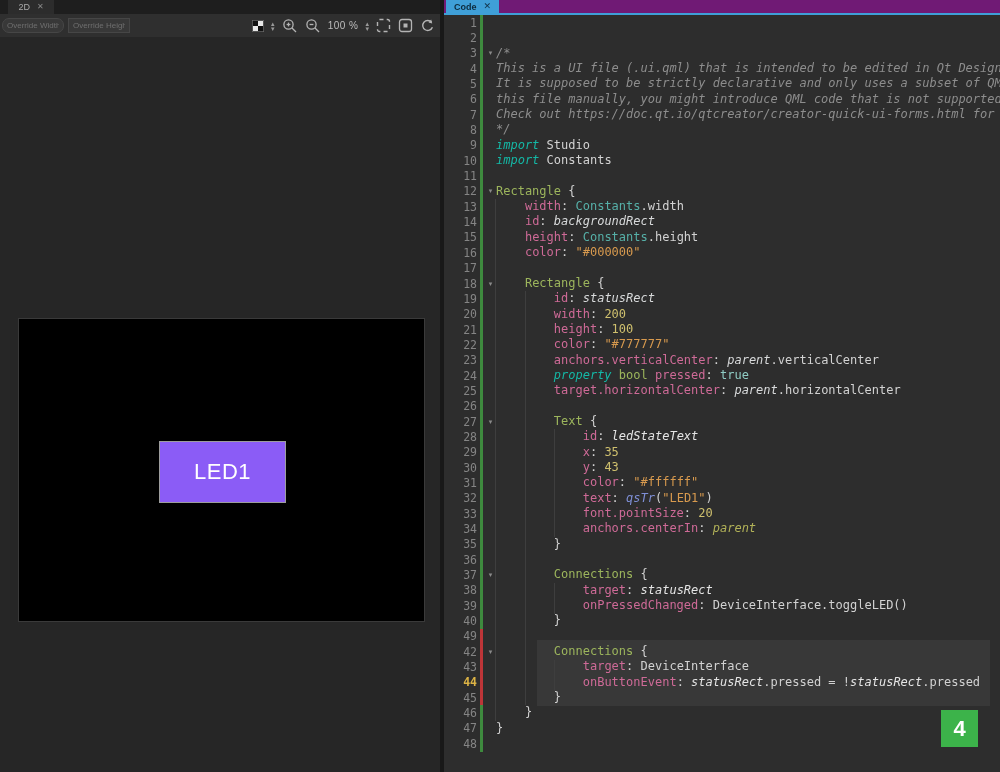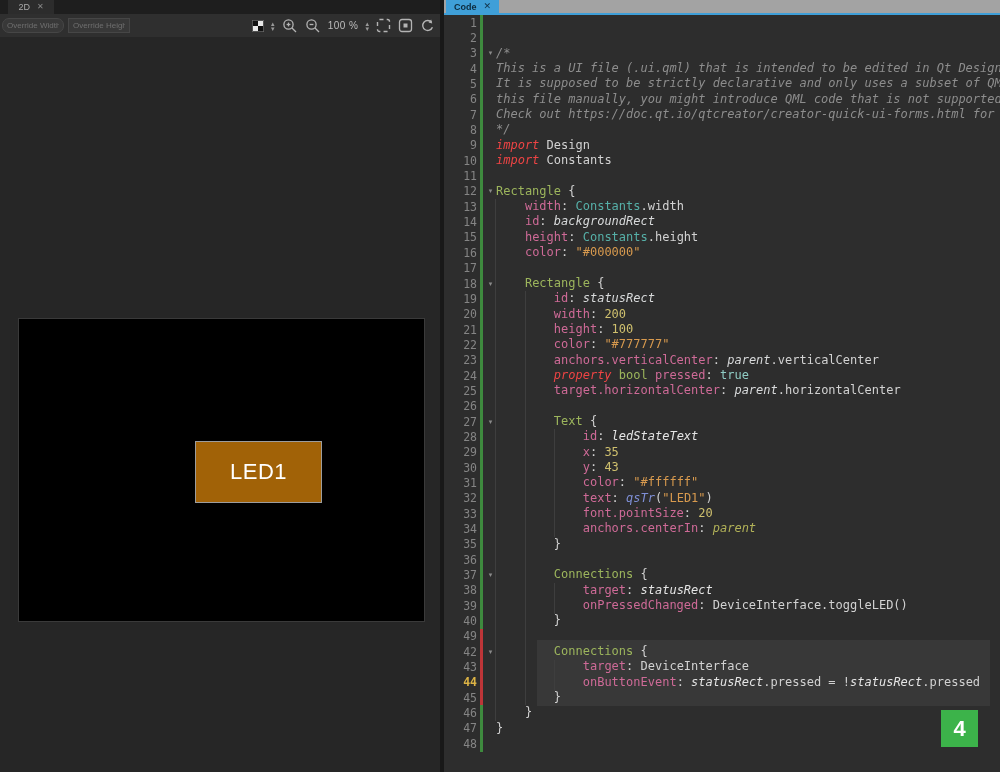--- a/index.html
+++ b/index.html
@@ -33,21 +33,21 @@
                   border:1px solid #3a3a3a; }
   .led-button { position:absolute; left:140px; top:122px; width:127px; height:62px;
                 border:1px solid #9d9d9d; display:flex; align-items:center; justify-content:center;
                 font-size:22px; letter-spacing:0.5px; }
 
   
   .splitter { position:absolute; left:440px; top:0; width:4px; height:772px; background:#181818; }
 
   
   .code-panel { position:absolute; left:444px; top:0; width:556px; height:772px; background:#2d2d2d; }
-  .cp-tabbar { position:absolute; left:0; top:0; width:100%; height:13px; background:#a3a3a3; }
+  .cp-tabbar { position:absolute; left:0; top:0; width:100%; height:13px; background:#701a75; }
   .cp-tab { position:absolute; left:2px; top:0; height:13px; padding:0 8px;
             display:flex; align-items:center; gap:7px; }
   .cp-tab .lbl { font-size:9px; font-weight:bold; color:#0d2b3d; }
   .cp-tab .x   { font-size:9px; color:#123349; line-height:1; }
   .cp-accent-line { position:absolute; left:0; top:13px; width:100%; height:2px; }
 
   .editor { position:absolute; left:0; top:15px; width:556px; height:757px; overflow:hidden; }
   .hl-block { position:absolute; left:93px; top:625px; width:453px; height:66px; }
   .iguide { position:absolute; width:1px; background:#3e3e3e; }
 
@@ -63,21 +63,21 @@
   .c-row { height:15.35px; line-height:15.35px; white-space:pre;
            font-family:"DejaVu Sans Mono", monospace; font-size:12px; }
 
   
   .tk-c, .tk-k, .tk-i, .tk-r, .tk-f, .tk-o { font-style: italic; }
 
   .step-badge { position:absolute; left:497px; top:695px; width:37px; height:37px;
                 display:flex; align-items:center; justify-content:center;
                 color:#ffffff; font-size:22px; font-weight:bold; }
 </style>
-<style>.tk-c{color:#8d8d8d}.tk-k{color:#ef4444}.tk-t{color:#9cb55c}.tk-p{color:#ce6a97}.tk-i{color:#d8dadb}.tk-r{color:#e5e5e5}.tk-q{color:#56b0a8}.tk-s{color:#d89a4e}.tk-n{color:#cfc06e}.tk-w{color:#d2d2d2}.tk-f{color:#7e8fd6}.tk-o{color:#b2b258}.tk-b{color:#8fccc4}.vcs.g{background:#3e8a3e}.vcs.r{background:#bd3538}.lnum.cur{color:#dcb345}</style></head>
+<style>.tk-c{color:#8d8d8d}.tk-k{color:#14b8a6}.tk-t{color:#9cb55c}.tk-p{color:#ce6a97}.tk-i{color:#d8dadb}.tk-r{color:#e5e5e5}.tk-q{color:#56b0a8}.tk-s{color:#d89a4e}.tk-n{color:#cfc06e}.tk-w{color:#d2d2d2}.tk-f{color:#7e8fd6}.tk-o{color:#b2b258}.tk-b{color:#8fccc4}.vcs.g{background:#3e8a3e}.vcs.r{background:#bd3538}.lnum.cur{color:#dcb345}</style></head>
 <body>
 
 <div class="root">
 
   <div class="left-panel">
     <div class="lp-tabbar">
       <div class="lp-tab">
         <span class="lbl">2D</span>
         <span class="x">✕</span>
       </div>
@@ -135,21 +135,21 @@
         <span class="tbtn">
           <svg width="15" height="15" fill="none" stroke="#b4b4b4" stroke-width="1.4">
             <path d="M12.4,9.2 A5,5 0 1 1 11.6,4.3"></path>
             <path d="M11.2,1.6 L12.2,5.4 L8.6,4.4" fill="#b4b4b4" stroke="none"></path>
           </svg>
         </span>
       </div>
     </div>
 
     <div class="canvas-stage" style="background: rgb(0, 0, 0);">
-      <div class="led-button" style="background: #a16207; color: rgb(255, 255, 255); margin-left: 36px;">
+      <div class="led-button" style="background: #8b5cf6; color: rgb(255, 255, 255);">
         <span>LED1</span>
       </div>
     </div>
   </div>
 
   <div class="splitter"></div>
 
   <div class="code-panel">
     <div class="cp-tabbar">
       <div class="cp-tab" id="code-tab" style="background: rgb(63, 159, 216);">
@@ -412,21 +412,21 @@
         </div>
       <div class="code-lines" id="code-lines">
           <div class="c-row"></div>
           <div class="c-row"></div>
           <div class="c-row"><span class="tk-c">/*</span></div>
           <div class="c-row"><span class="tk-c">This is a UI file (.ui.qml) that is intended to be edited in Qt Design Studio.</span></div>
           <div class="c-row"><span class="tk-c">It is supposed to be strictly declarative and only uses a subset of QML. If you edit</span></div>
           <div class="c-row"><span class="tk-c">this file manually, you might introduce QML code that is not supported by Qt Design Studio.</span></div>
           <div class="c-row"><span class="tk-c">Check out https://doc.qt.io/qtcreator/creator-quick-ui-forms.html for details on .ui.qml files.</span></div>
           <div class="c-row"><span class="tk-c">*/</span></div>
-          <div class="c-row"><span class="tk-k">import</span><span class="tk-w"> Design</span></div>
+          <div class="c-row"><span class="tk-k">import</span><span class="tk-w"> Studio</span></div>
           <div class="c-row"><span class="tk-k">import</span><span class="tk-w"> Constants</span></div>
           <div class="c-row"></div>
           <div class="c-row"><span class="tk-t">Rectangle</span><span class="tk-w"> {</span></div>
           <div class="c-row"><span class="tk-w">    </span><span class="tk-p">width</span><span class="tk-w">: </span><span class="tk-q">Constants</span><span class="tk-w">.width</span></div>
           <div class="c-row"><span class="tk-w">    </span><span class="tk-p">id</span><span class="tk-w">: </span><span class="tk-i">backgroundRect</span></div>
           <div class="c-row"><span class="tk-w">    </span><span class="tk-p">height</span><span class="tk-w">: </span><span class="tk-q">Constants</span><span class="tk-w">.height</span></div>
           <div class="c-row"><span class="tk-w">    </span><span class="tk-p">color</span><span class="tk-w">: </span><span class="tk-s">"#000000"</span></div>
           <div class="c-row"></div>
           <div class="c-row"><span class="tk-w">    </span><span class="tk-t">Rectangle</span><span class="tk-w"> {</span></div>
           <div class="c-row"><span class="tk-w">        </span><span class="tk-p">id</span><span class="tk-w">: </span><span class="tk-i">statusRect</span></div>

